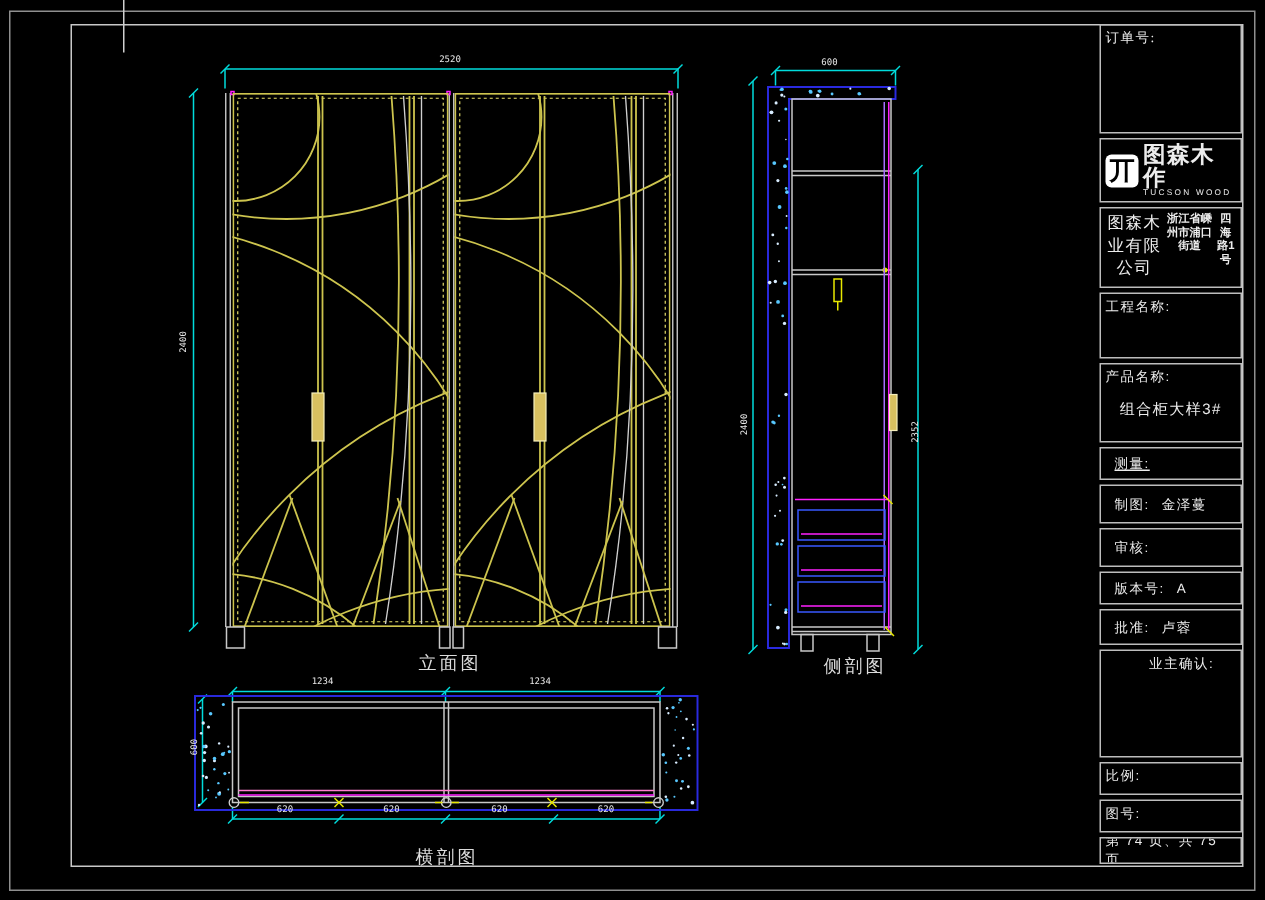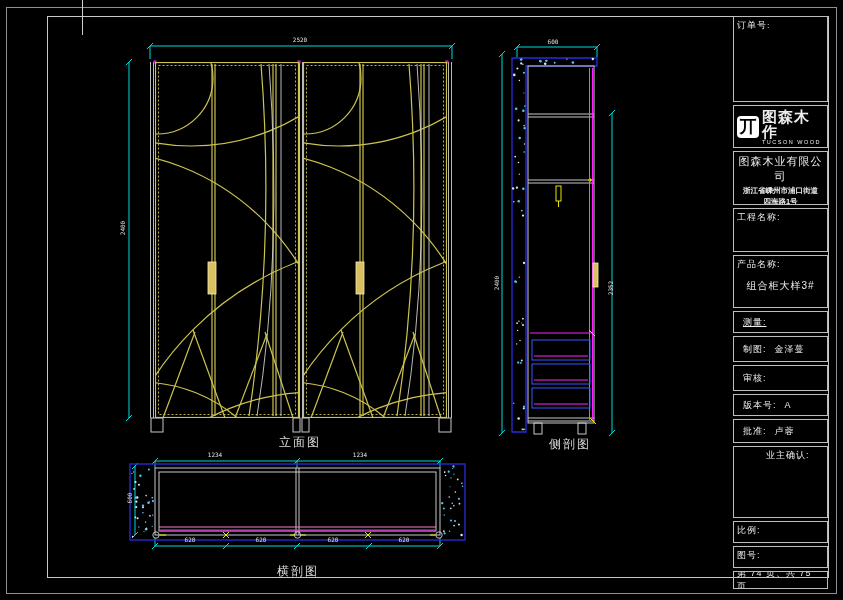--- a/index.html
+++ b/index.html
@@ -33,21 +33,21 @@
   .tb-cell{border:1px solid #bdbdbd;box-sizing:border-box;padding:2px 3px;font-size:9px;
            color:#ececec;overflow:hidden;flex:none;}
   .tb-cell.mid{display:flex;align-items:center;padding-left:9px;}
   .tb-label{font-size:9px;letter-spacing:1px;}
   .tb-value{font-size:9px;margin-left:8px;letter-spacing:1px;}
   .logo-cell{display:flex;align-items:center;justify-content:center;gap:3px;}
   .logo-mark{width:22px;height:22px;background:#fff;border-radius:4px;color:#000;font-weight:bold;
              font-size:17px;line-height:22px;text-align:center;flex:none;}
   .logo-name{font-size:15px;font-weight:bold;letter-spacing:1px;line-height:15px;}
   .logo-sub{font-size:5.5px;letter-spacing:1.5px;}
-  .company-cell{text-align:center;display:flex;flex-direction:column;justify-content:flex-start;gap:2px;}
+  .company-cell{text-align:center;display:flex;flex-direction:row;justify-content:center;gap:2px;}
   .company-name{font-size:11px;letter-spacing:1px;}
   .addr{font-size:7.5px;font-weight:bold;line-height:9px;}
   .product-value{text-align:center;font-size:10px;margin-top:8px;letter-spacing:1px;}
   .page-cell{display:flex;align-items:center;justify-content:flex-end;font-size:9px;letter-spacing:1px;}
 </style>
 </head>
 <body>
 
 <div class="sheet">
   <div class="outer-frame"></div>
@@ -361,21 +361,21 @@
   <span class="dim" style="left:175px;top:537px;width:30px;">620</span>
   <span class="dim" style="left:246px;top:537px;width:30px;">620</span>
   <span class="dim" style="left:318px;top:537px;width:30px;">620</span>
   <span class="dim" style="left:389px;top:537px;width:30px;">620</span>
 
   <div class="view-label" style="left:270px;top:434px;">立面图</div>
   <div class="view-label" style="left:540px;top:436px;">侧剖图</div>
   <div class="view-label" style="left:268px;top:563px;">横剖图</div>
 
   <div class="title-block">
-    <div class="tb-cell" style="height:86px;font-family:Liberation Serif, serif;">
+    <div class="tb-cell" style="height:73px;font-family:Liberation Serif, serif;">
       <span class="tb-label">订单号:</span>
     </div>
     <div class="tb-cell logo-cell" style="height:43px;">
       <div class="logo-mark">丌</div>
       <div>
         <div class="logo-name">图森木作</div>
         <div class="logo-sub">TUCSON WOOD</div>
       </div>
     </div>
     <div class="tb-cell company-cell" style="height:54px;">

